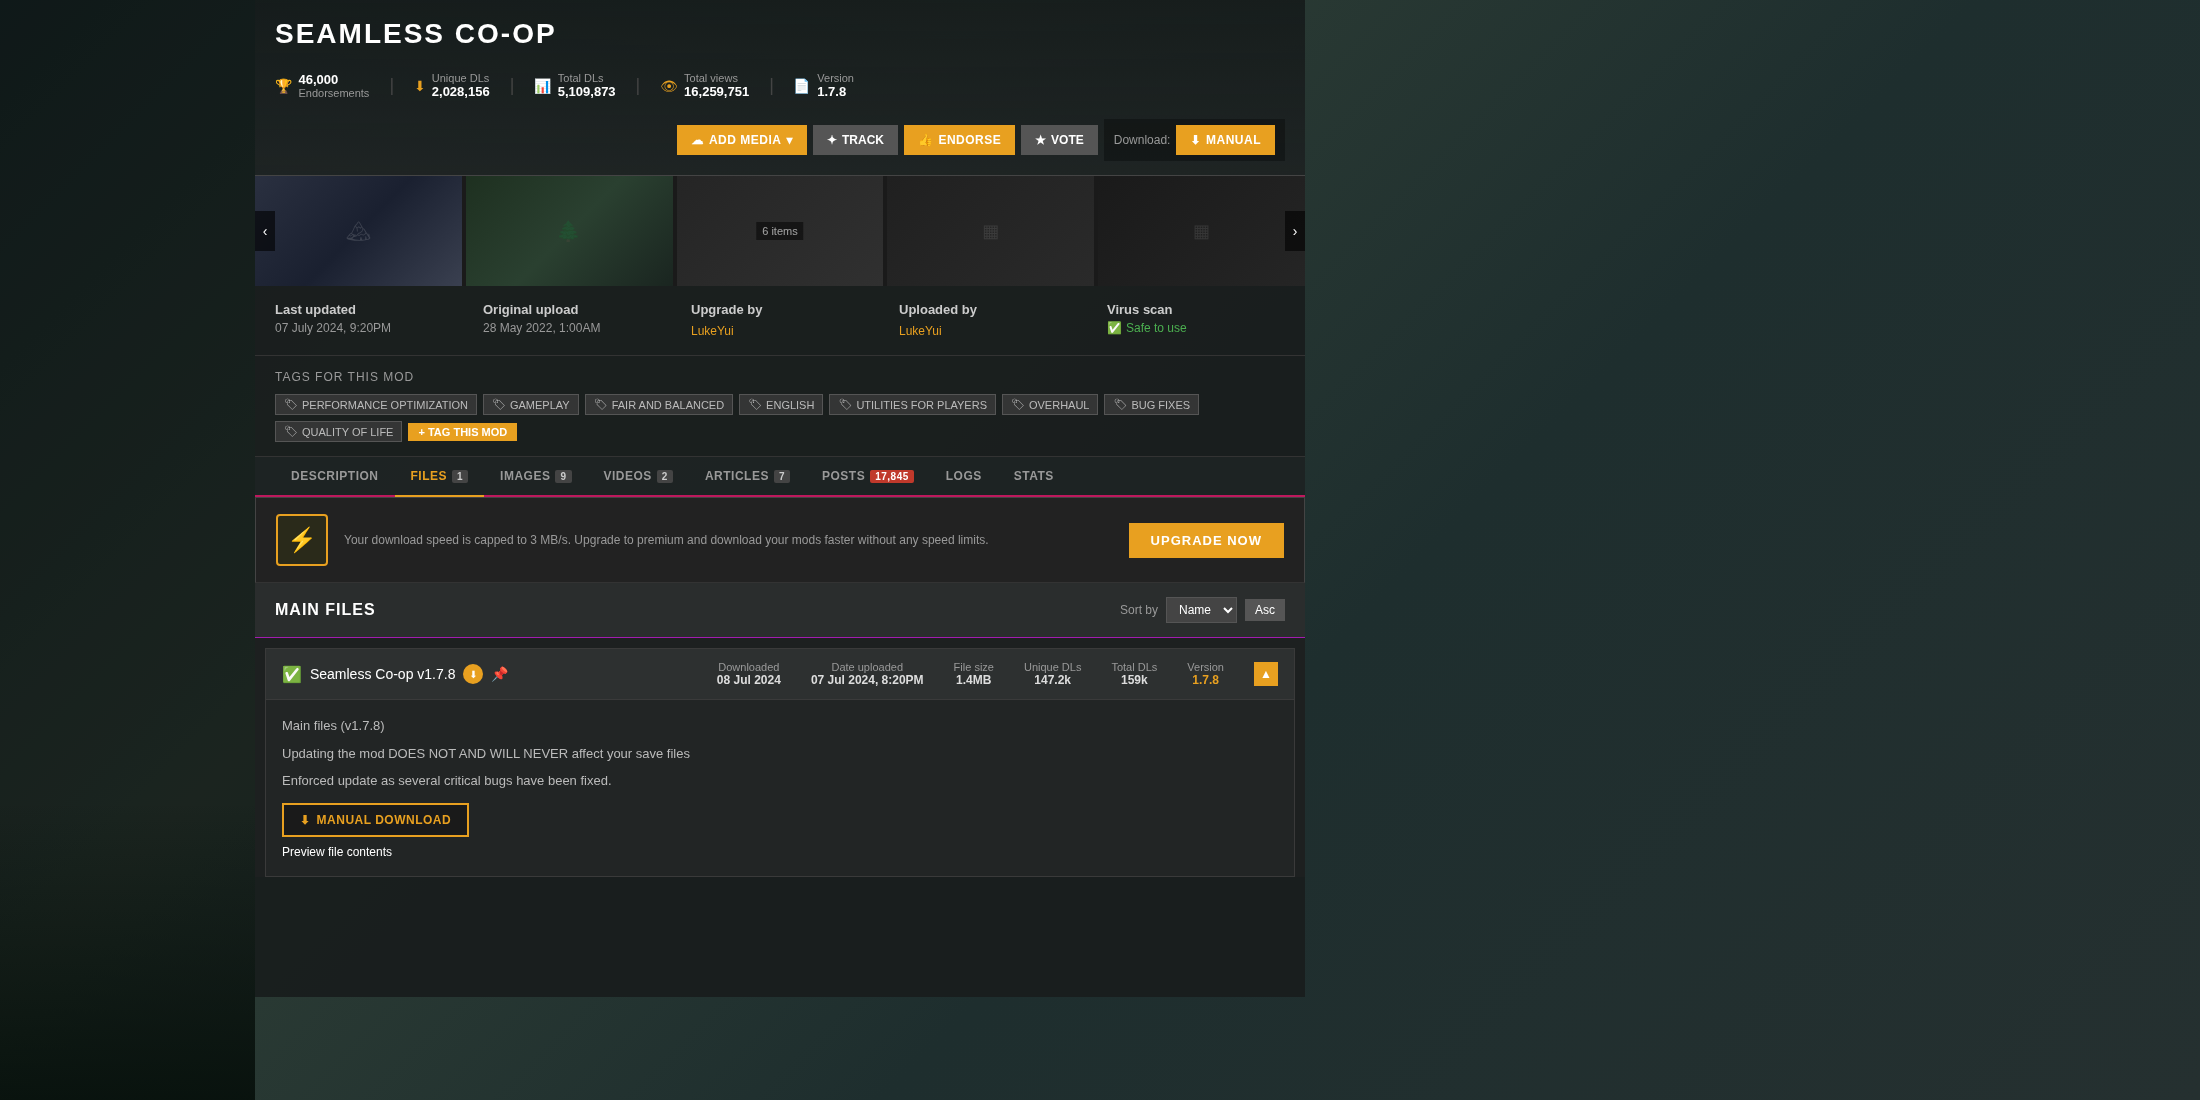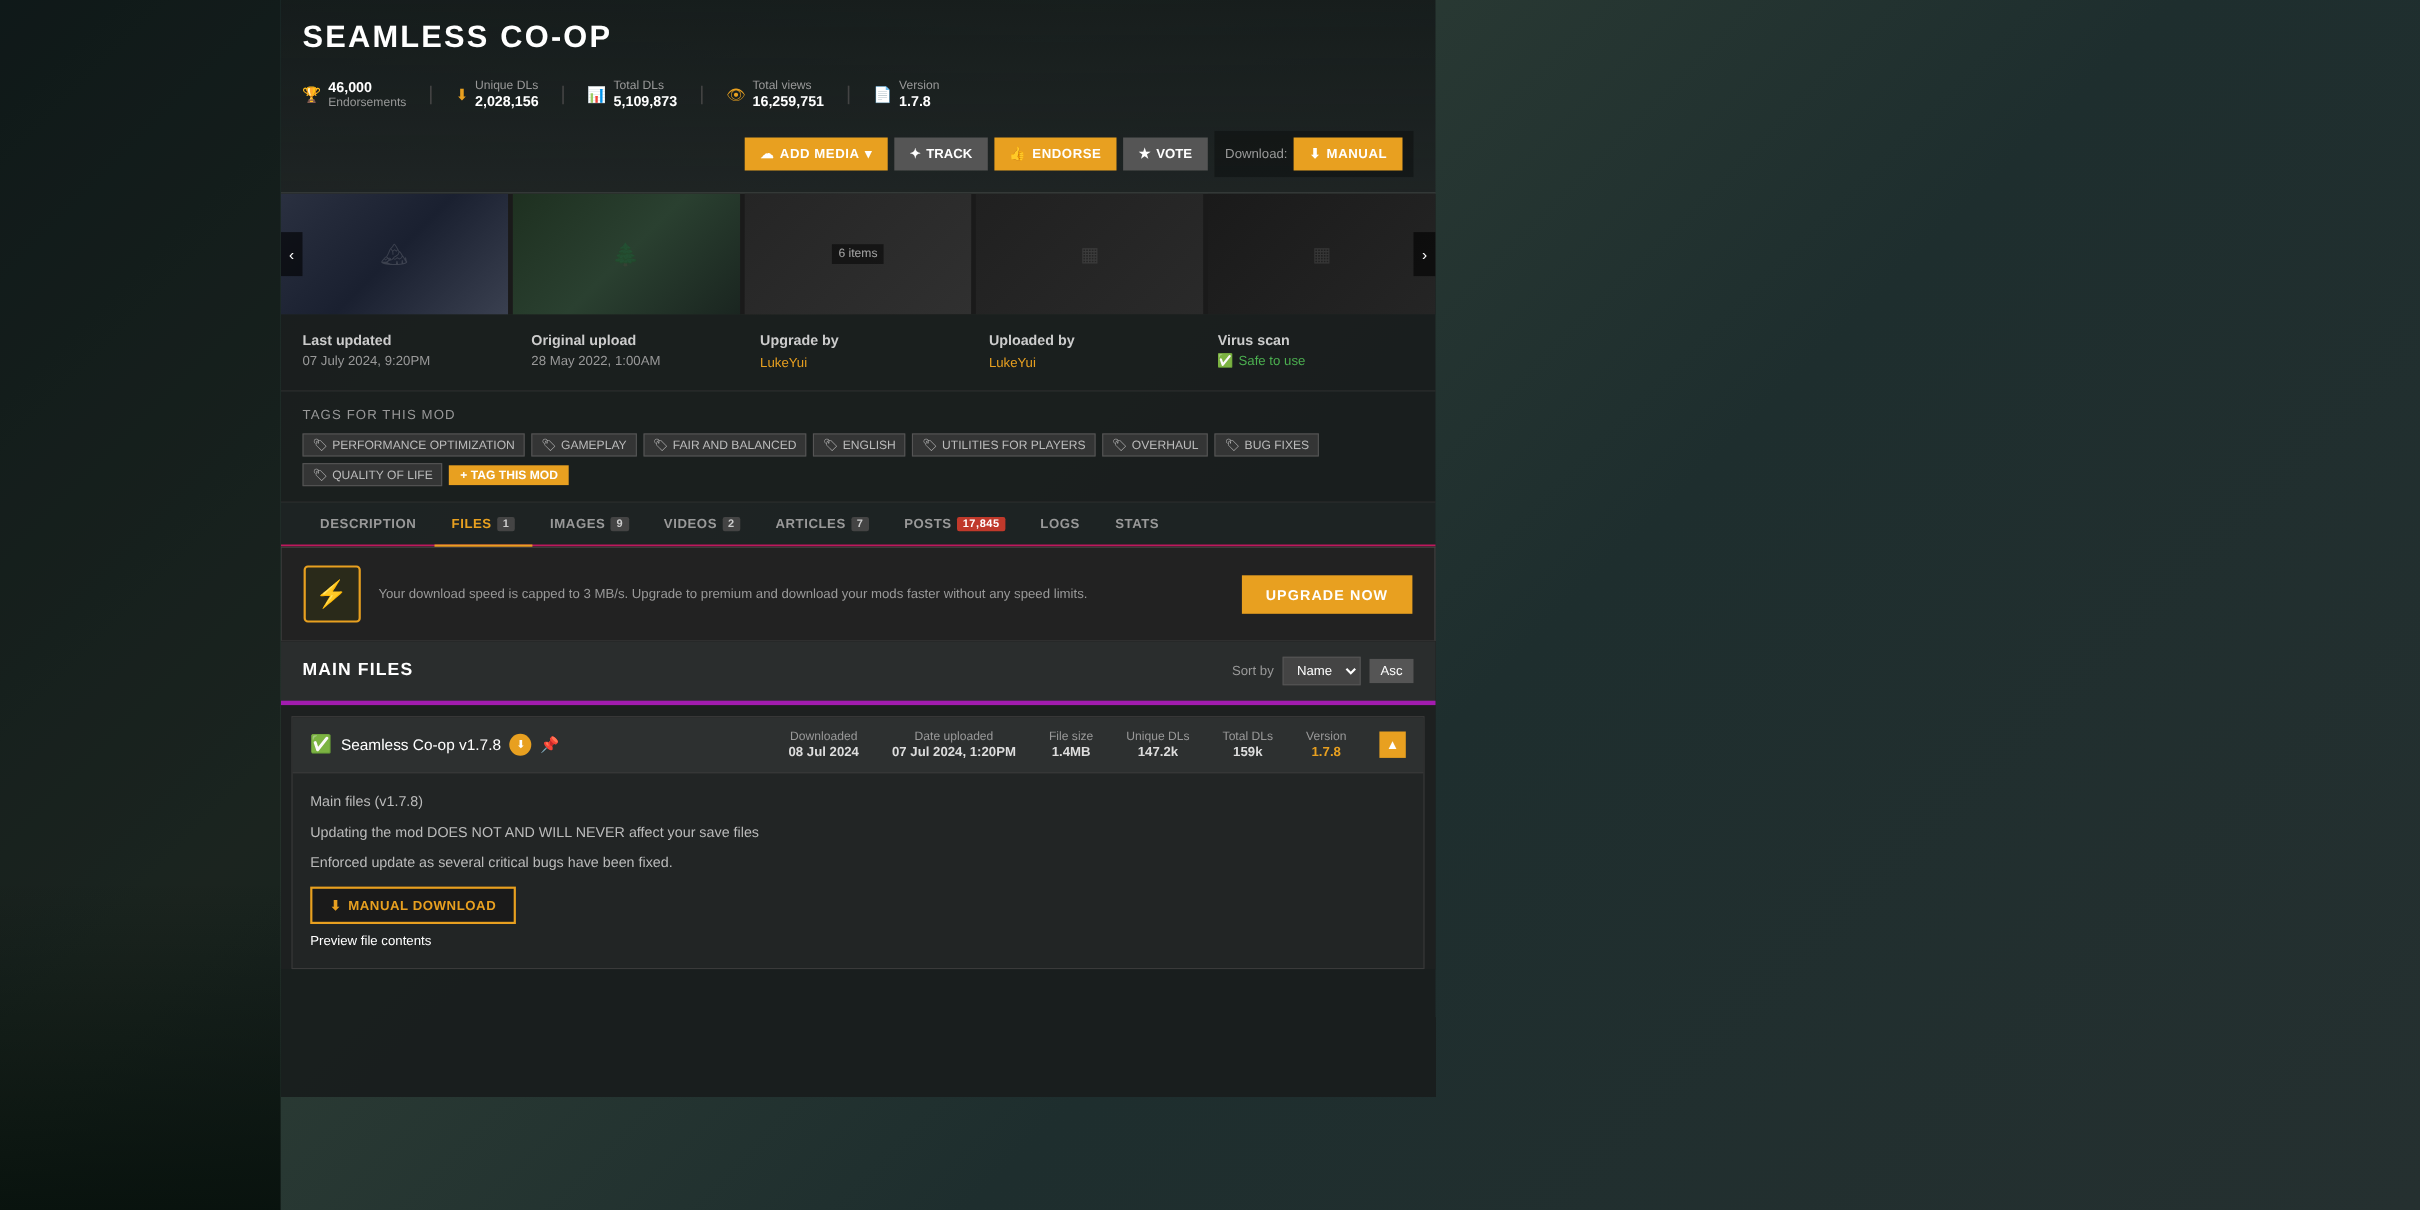--- a/index.html
+++ b/index.html
@@ -350,21 +350,21 @@
       background: rgba(30,33,33,0.98);
       padding: 0;
     }
 
     .main-files-header {
       background: #2a2d2d;
       padding: 14px 20px;
       display: flex;
       align-items: center;
       justify-content: space-between;
-      border-bottom: 4px solid #a21caf;
+      border-bottom: 1px solid #a21caf;
     }
 
     .main-files-title {
       color: #fff;
       font-size: 16px;
       font-weight: bold;
       letter-spacing: 1px;
       text-transform: uppercase;
     }
 
@@ -779,21 +779,21 @@
             <div class="file-update-icon">⬇</div>
             <span style="color:#e8a020;font-size:14px;">📌</span>
           </div>
           <div class="file-meta">
             <div class="file-meta-item">
               <div class="file-meta-label">Downloaded</div>
               <div class="file-meta-value">08 Jul 2024</div>
             </div>
             <div class="file-meta-item">
               <div class="file-meta-label">Date uploaded</div>
-              <div class="file-meta-value">07 Jul 2024, 1:20PM</div>
+              <div class="file-meta-value">07 Jul 2024, 8:20PM</div>
             </div>
             <div class="file-meta-item">
               <div class="file-meta-label">File size</div>
               <div class="file-meta-value">1.4MB</div>
             </div>
             <div class="file-meta-item">
               <div class="file-meta-label">Unique DLs</div>
               <div class="file-meta-value">147.2k</div>
             </div>
             <div class="file-meta-item">

